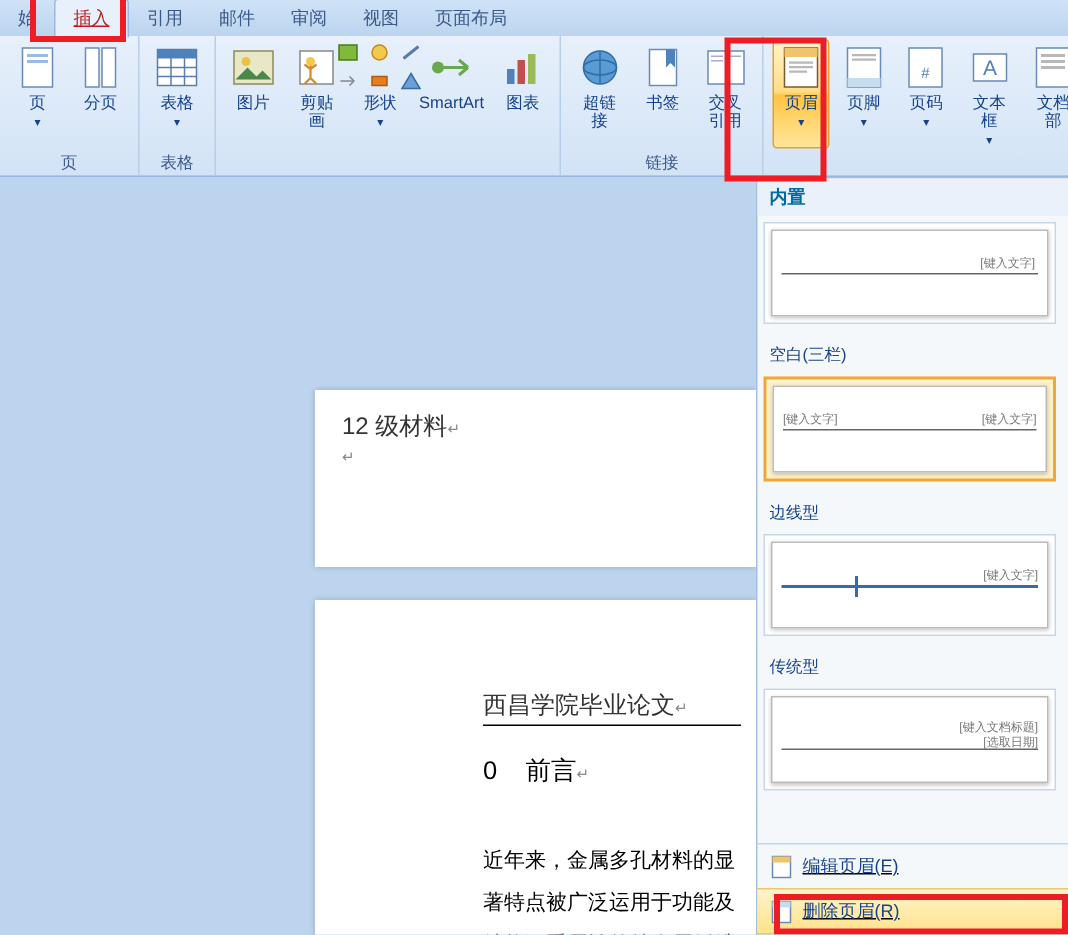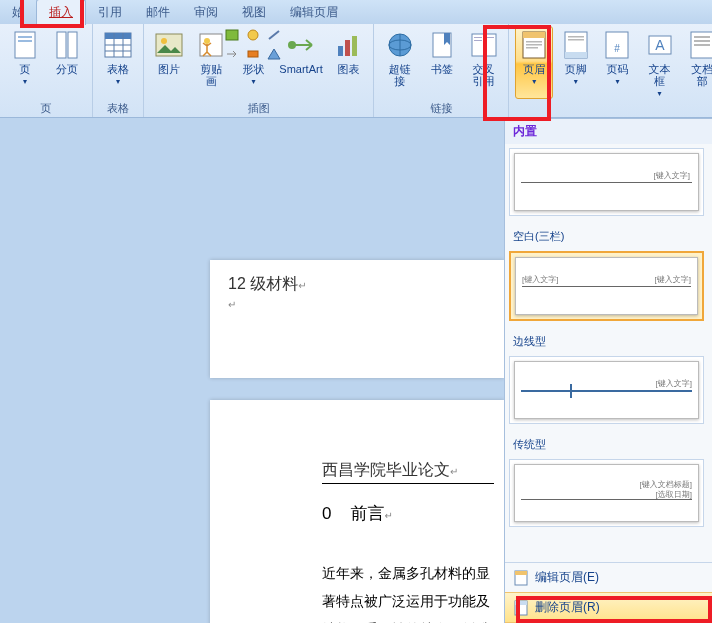--- a/index.html
+++ b/index.html
@@ -29,45 +29,45 @@
 
 
 .doc-area { position: relative; }
 .page { position: absolute; background: #fff; box-shadow: 0 0 4px rgba(0,0,0,.2); }
 .hdr-text { font-size: 16px; color: #333; }
 .para { font-size: 14px; color: #000; line-height: 28px; }
 .cursor-mark { color: #888; font-size: 10px; }
 
 
 .gallery { position: absolute; left: 504px; top: 118px; width: 208px; height: 505px; background: #f5f8fb; border-left: 1px solid #a6bfdd; border-top: 1px solid #a6bfdd; font-size: 12px; }
-.gallery-section-title { background: #eaf1fa; color: #6d28d9; padding: 4px 8px; font-weight: bold; }
+.gallery-section-title { background: #eaf1fa; color: #0369a1; padding: 4px 8px; font-weight: bold; }
 .gallery-caption { padding: 3px 8px; color: #15428b; font-size: 11px; }
 .gallery-item { margin: 4px 8px 10px 4px; border: 1px solid #c6d6ea; background: #fff; padding: 4px; cursor: pointer; }
 .gallery-item.sel { border: 2px solid #f0a73a; background: #fff2c9; }
 .preview { height: 58px; background: #fff; border: 1px solid #bbb; box-shadow: 0 1px 3px rgba(0,0,0,.25); position: relative; font-size: 9px; color: #888; }
 .prev-line { position:absolute; left:6px; right:6px; border-bottom:1px solid #666; }
 .prev-label { position:absolute; font-size:8px; color:#777; }
-.gallery-footer { position:absolute; bottom:0; left:0; right:0; border-top:1px solid #c6d6ea; }
+.gallery-footer { position:absolute; bottom:0; left:0; right:0; border-top:1px solid #c6d6ea;text-decoration:underline; }
 .footer-item { padding: 6px 8px; color:#15428b; cursor:pointer; display:flex; align-items:center; gap:6px; }
 .footer-item.hover { background: linear-gradient(#fff3c9,#ffe28a); border-top:1px solid #f0c36d; border-bottom:1px solid #f0c36d;text-align:right; }
 .footer-icon { width:16px; height:16px; display:inline-flex; align-items:center; justify-content:center; }
 
 svg { display:block; }
 </style>
 </head>
 <body>
 
 <div class="tab-row">
   <div class="tab">始</div>
   <div class="tab active">插入</div>
   <div class="tab">引用</div>
   <div class="tab">邮件</div>
   <div class="tab">审阅</div>
   <div class="tab">视图</div>
-  <div class="tab">编辑页眉</div>
+  <div class="tab">页面布局</div>
 </div>
 
 <div class="ribbon">
 
   <div class="group">
     <div class="group-items">
       <div class="btn">
         <div class="btn-icon">
           <svg width="22" height="28">
               <rect x="1" y="1" width="20" height="26" fill="#fff" stroke="#6a8bb5"></rect>
@@ -185,21 +185,20 @@
         <div class="btn-icon">
           <svg width="28" height="26">
               <rect x="3" y="14" width="5" height="10" fill="#4f81bd"></rect>
               <rect x="10" y="8" width="5" height="16" fill="#c0504d"></rect>
               <rect x="17" y="4" width="5" height="20" fill="#9bbb59"></rect>
             </svg>
         </div>
         <div class="btn-label">图表</div>
       </div>
     </div>
-    <div class="grp-label">插图</div>
   </div>
 
   <div class="group">
     <div class="group-items">
       <div class="btn">
         <div class="btn-icon">
           <svg width="28" height="28">
               <circle cx="14" cy="14" r="11" fill="#5b9bd5" stroke="#2e6da4"></circle>
               <ellipse cx="14" cy="14" rx="11" ry="5" fill="none" stroke="#2e6da4"></ellipse>
               <line x1="14" y1="3" x2="14" y2="25" stroke="#2e6da4"></line>

